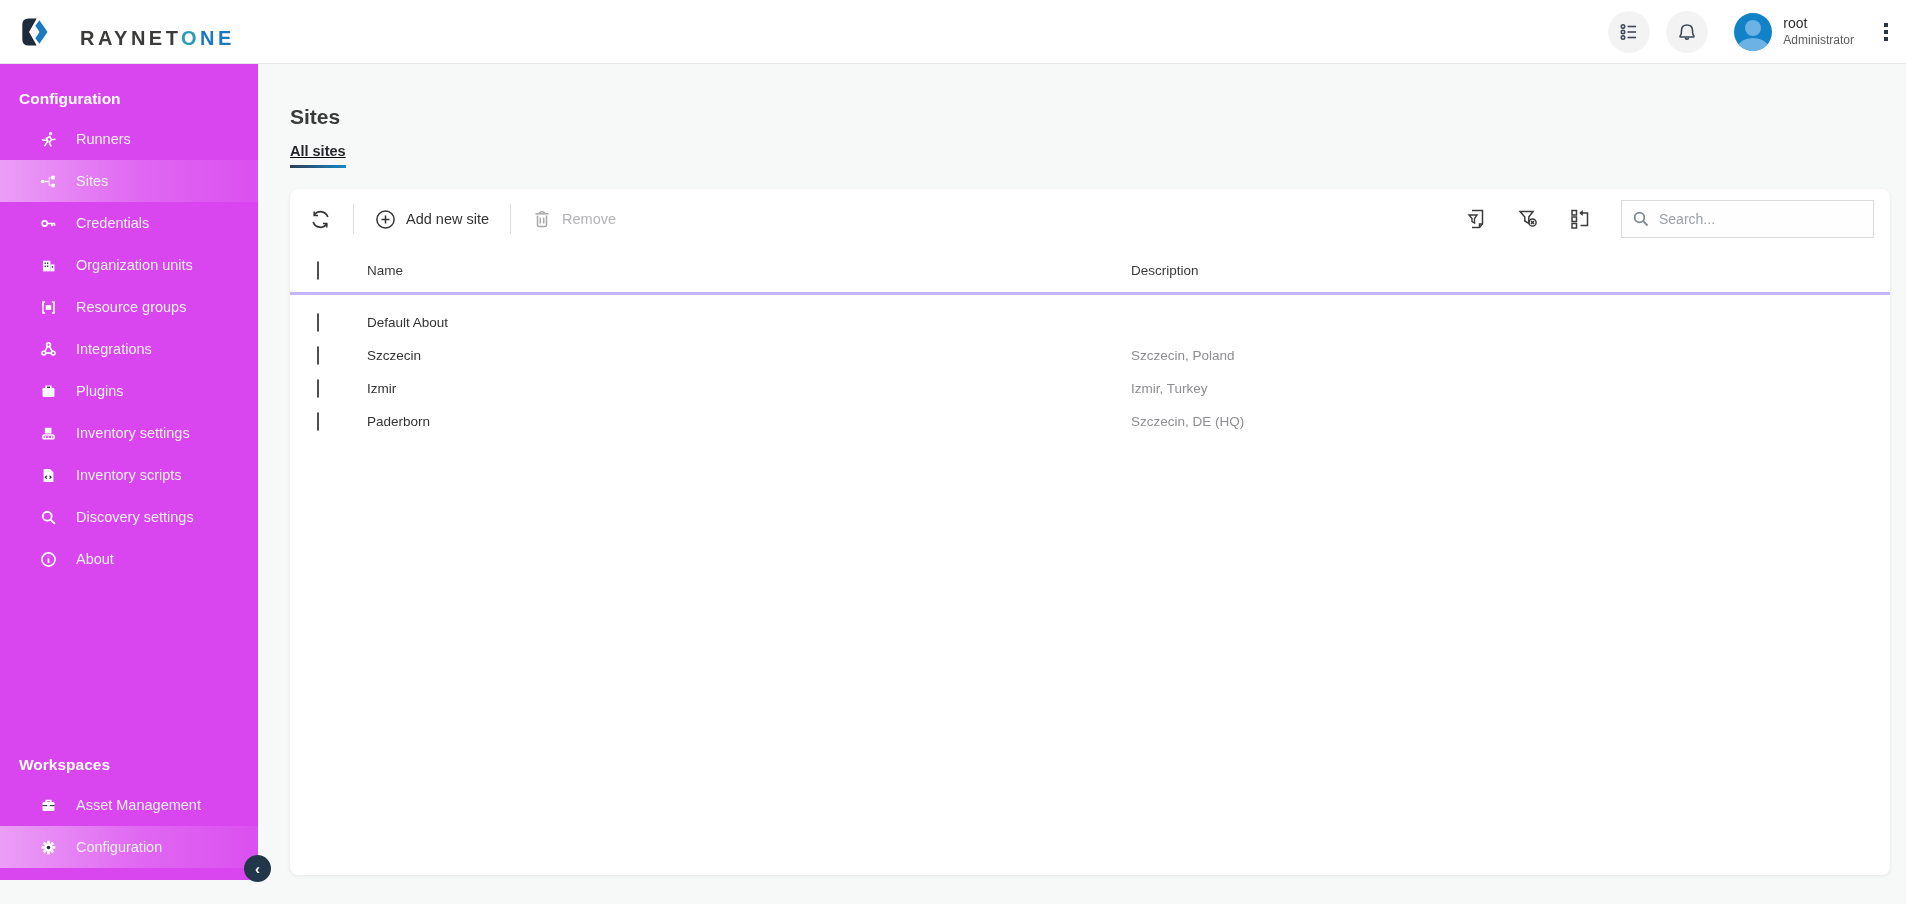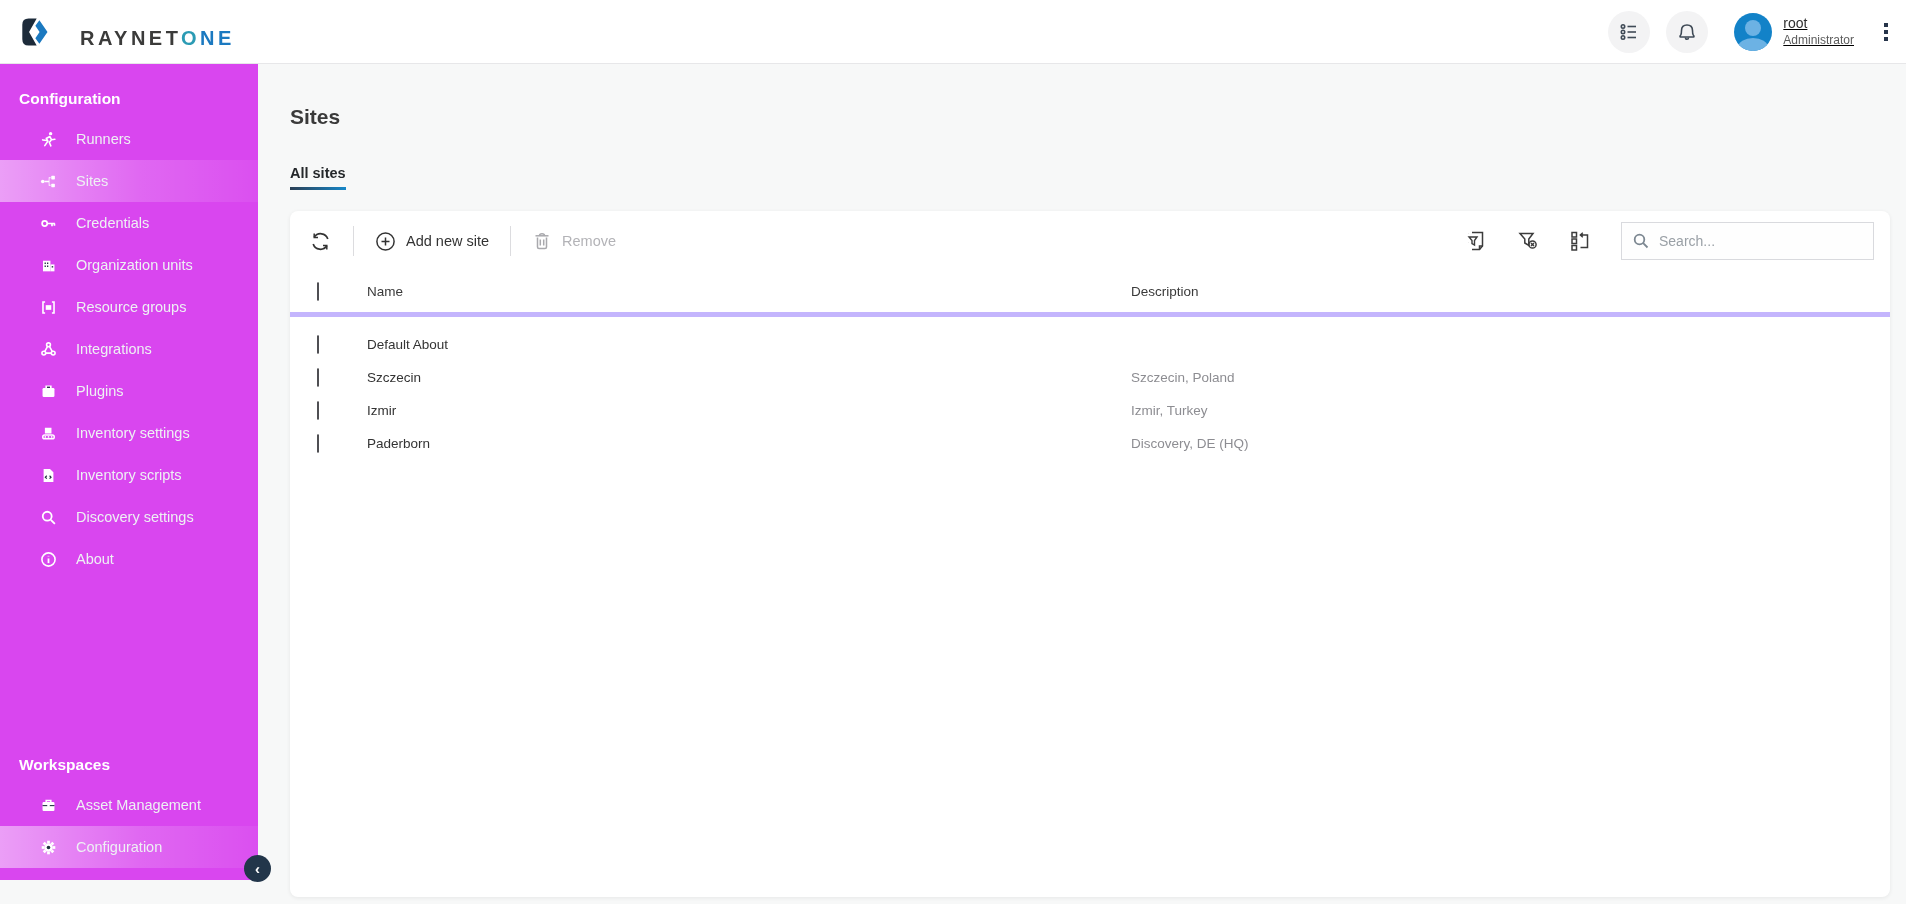--- a/index.html
+++ b/index.html
@@ -6,21 +6,21 @@
   html,body { width:1906px; height:904px; overflow:hidden;
     font-family:"Liberation Sans", sans-serif; background:#f7f8f8; }
 
   
   .topbar { position:absolute; left:0; top:0; width:1906px; height:64px;
     background:#ffffff; border-bottom:1px solid #e7e7e9; display:flex;
     align-items:center; z-index:30; }
   .logo { display:flex; align-items:flex-end; gap:28px; padding-left:16px; }
   .logo-text { font-size:20px; font-weight:700; letter-spacing:3.5px; color:#3b3b3a; }
   .logo-text .o { color:#2b9bb4; } .logo-text .ne { color:#1b79c0; }
-  .topbar-right { margin-left:auto; display:flex; align-items:center; padding-right:14px;text-decoration:underline; }
+  .topbar-right { margin-left:auto; display:flex; align-items:center; padding-right:14px; }
   .round-btn { width:42px; height:42px; border-radius:50%; background:#f3f3f4;
     display:flex; align-items:center; justify-content:center; margin-left:16px; cursor:pointer; }
   .avatar { width:38px; height:38px; border-radius:50%; background:#1282c8;
     margin-left:26px; position:relative; overflow:hidden; cursor:pointer; }
   .avatar .head { position:absolute; left:11px; top:7px; width:16px; height:16px;
     border-radius:50%; background:#6cb2e4; }
   .avatar .body { position:absolute; left:4px; top:25px; width:30px; height:18px;
     border-radius:50%; background:#6cb2e4; }
   .user-block { margin-left:11px; line-height:1.25; }
   .user-name { font-size:14px; color:#2e2e2e; }
@@ -40,21 +40,21 @@
   .side-item .ic { width:17px; height:17px; flex:0 0 17px; display:flex; align-items:center; }
   .side-spacer { flex:1; }
   .side-bottom { padding-bottom:12px; }
   .collapse-btn { position:absolute; left:244px; top:855px; width:27px; height:27px;
     border-radius:50%; background:#22364a; color:#ffffff; display:flex; align-items:center;
     justify-content:center; font-size:15px; font-weight:700; cursor:pointer; z-index:40; }
 
   
   .main { position:absolute; left:258px; top:64px; width:1648px; height:840px; padding:0 16px 0 32px; }
   .page-title { font-size:21px; color:#3a3a3a; padding-top:41px; }
-  .tabs { margin-top:36px; display:flex; }
+  .tabs { margin-top:14px; display:flex;text-decoration:underline; }
   .tab { font-size:14.5px; font-weight:700; color:#25282b; padding-bottom:9px; cursor:pointer; position:relative; }
   .tab.active::after { content:""; position:absolute; left:0; right:0; bottom:0; height:3px;
     background:linear-gradient(90deg,#2b3f55 0%, #1787c8 100%); }
 
   .card { margin-top:21px; width:1600px; height:686px; background:#ffffff;
     border-radius:8px; box-shadow:0 1px 4px rgba(0,0,0,0.07); }
 
   
   .toolbar { height:60px; display:flex; align-items:center; padding:0 16px 0 17px; }
   .tool-btn { display:flex; align-items:center; gap:10px; background:none; border:none;
@@ -65,21 +65,21 @@
   .icon-btn { background:none; border:none; cursor:pointer; padding:2px; margin-left:24px;
     display:flex; align-items:center; }
   .search-box { margin-left:27px; width:253px; height:38px; border:1px solid #d9dade;
     border-radius:0; background:#fefefe; display:flex; align-items:center; padding:0 10px; }
   .search-box input { border:none; outline:none; background:transparent; width:100%;
     font-family:inherit; font-size:14px; color:#333; margin-left:9px; }
   .search-box input::placeholder { color:#9aa0a6; }
 
   
   .thead { display:grid; grid-template-columns:50px 764px 1fr; align-items:center;
-    height:46px; padding-left:27px; border-bottom:5px solid #c4b5fd; }
+    height:46px; padding-left:27px; border-bottom:3px solid #c4b5fd; }
   .th { font-size:13.5px; color:#3a3a3a; cursor:pointer; }
   .tbody { padding-top:11px; }
   .trow { display:grid; grid-template-columns:50px 764px 1fr; align-items:center;
     height:33px; padding-left:27px; cursor:pointer; }
   .cell-name { font-size:13.5px; color:#333333; }
   .cell-desc { font-size:13.5px; color:#8d8d92; }
   .cbx { width:17px; height:17px; border:1.5px solid #4f4f53; border-radius:3px;
     background:#ffffff; cursor:pointer; }
 
   svg { display:block; }
@@ -394,17 +394,17 @@
           <div class="cell-desc">Szczecin, Poland</div>
         </div>
         <div class="trow">
           <div><span class="cbx"></span></div>
           <div class="cell-name">Izmir</div>
           <div class="cell-desc">Izmir, Turkey</div>
         </div>
         <div class="trow">
           <div><span class="cbx"></span></div>
           <div class="cell-name">Paderborn</div>
-          <div class="cell-desc">Discovery, DE (HQ)</div>
+          <div class="cell-desc">Szczecin, DE (HQ)</div>
         </div>
       </div>
   </section>
 </main>
 
 </body></html>

